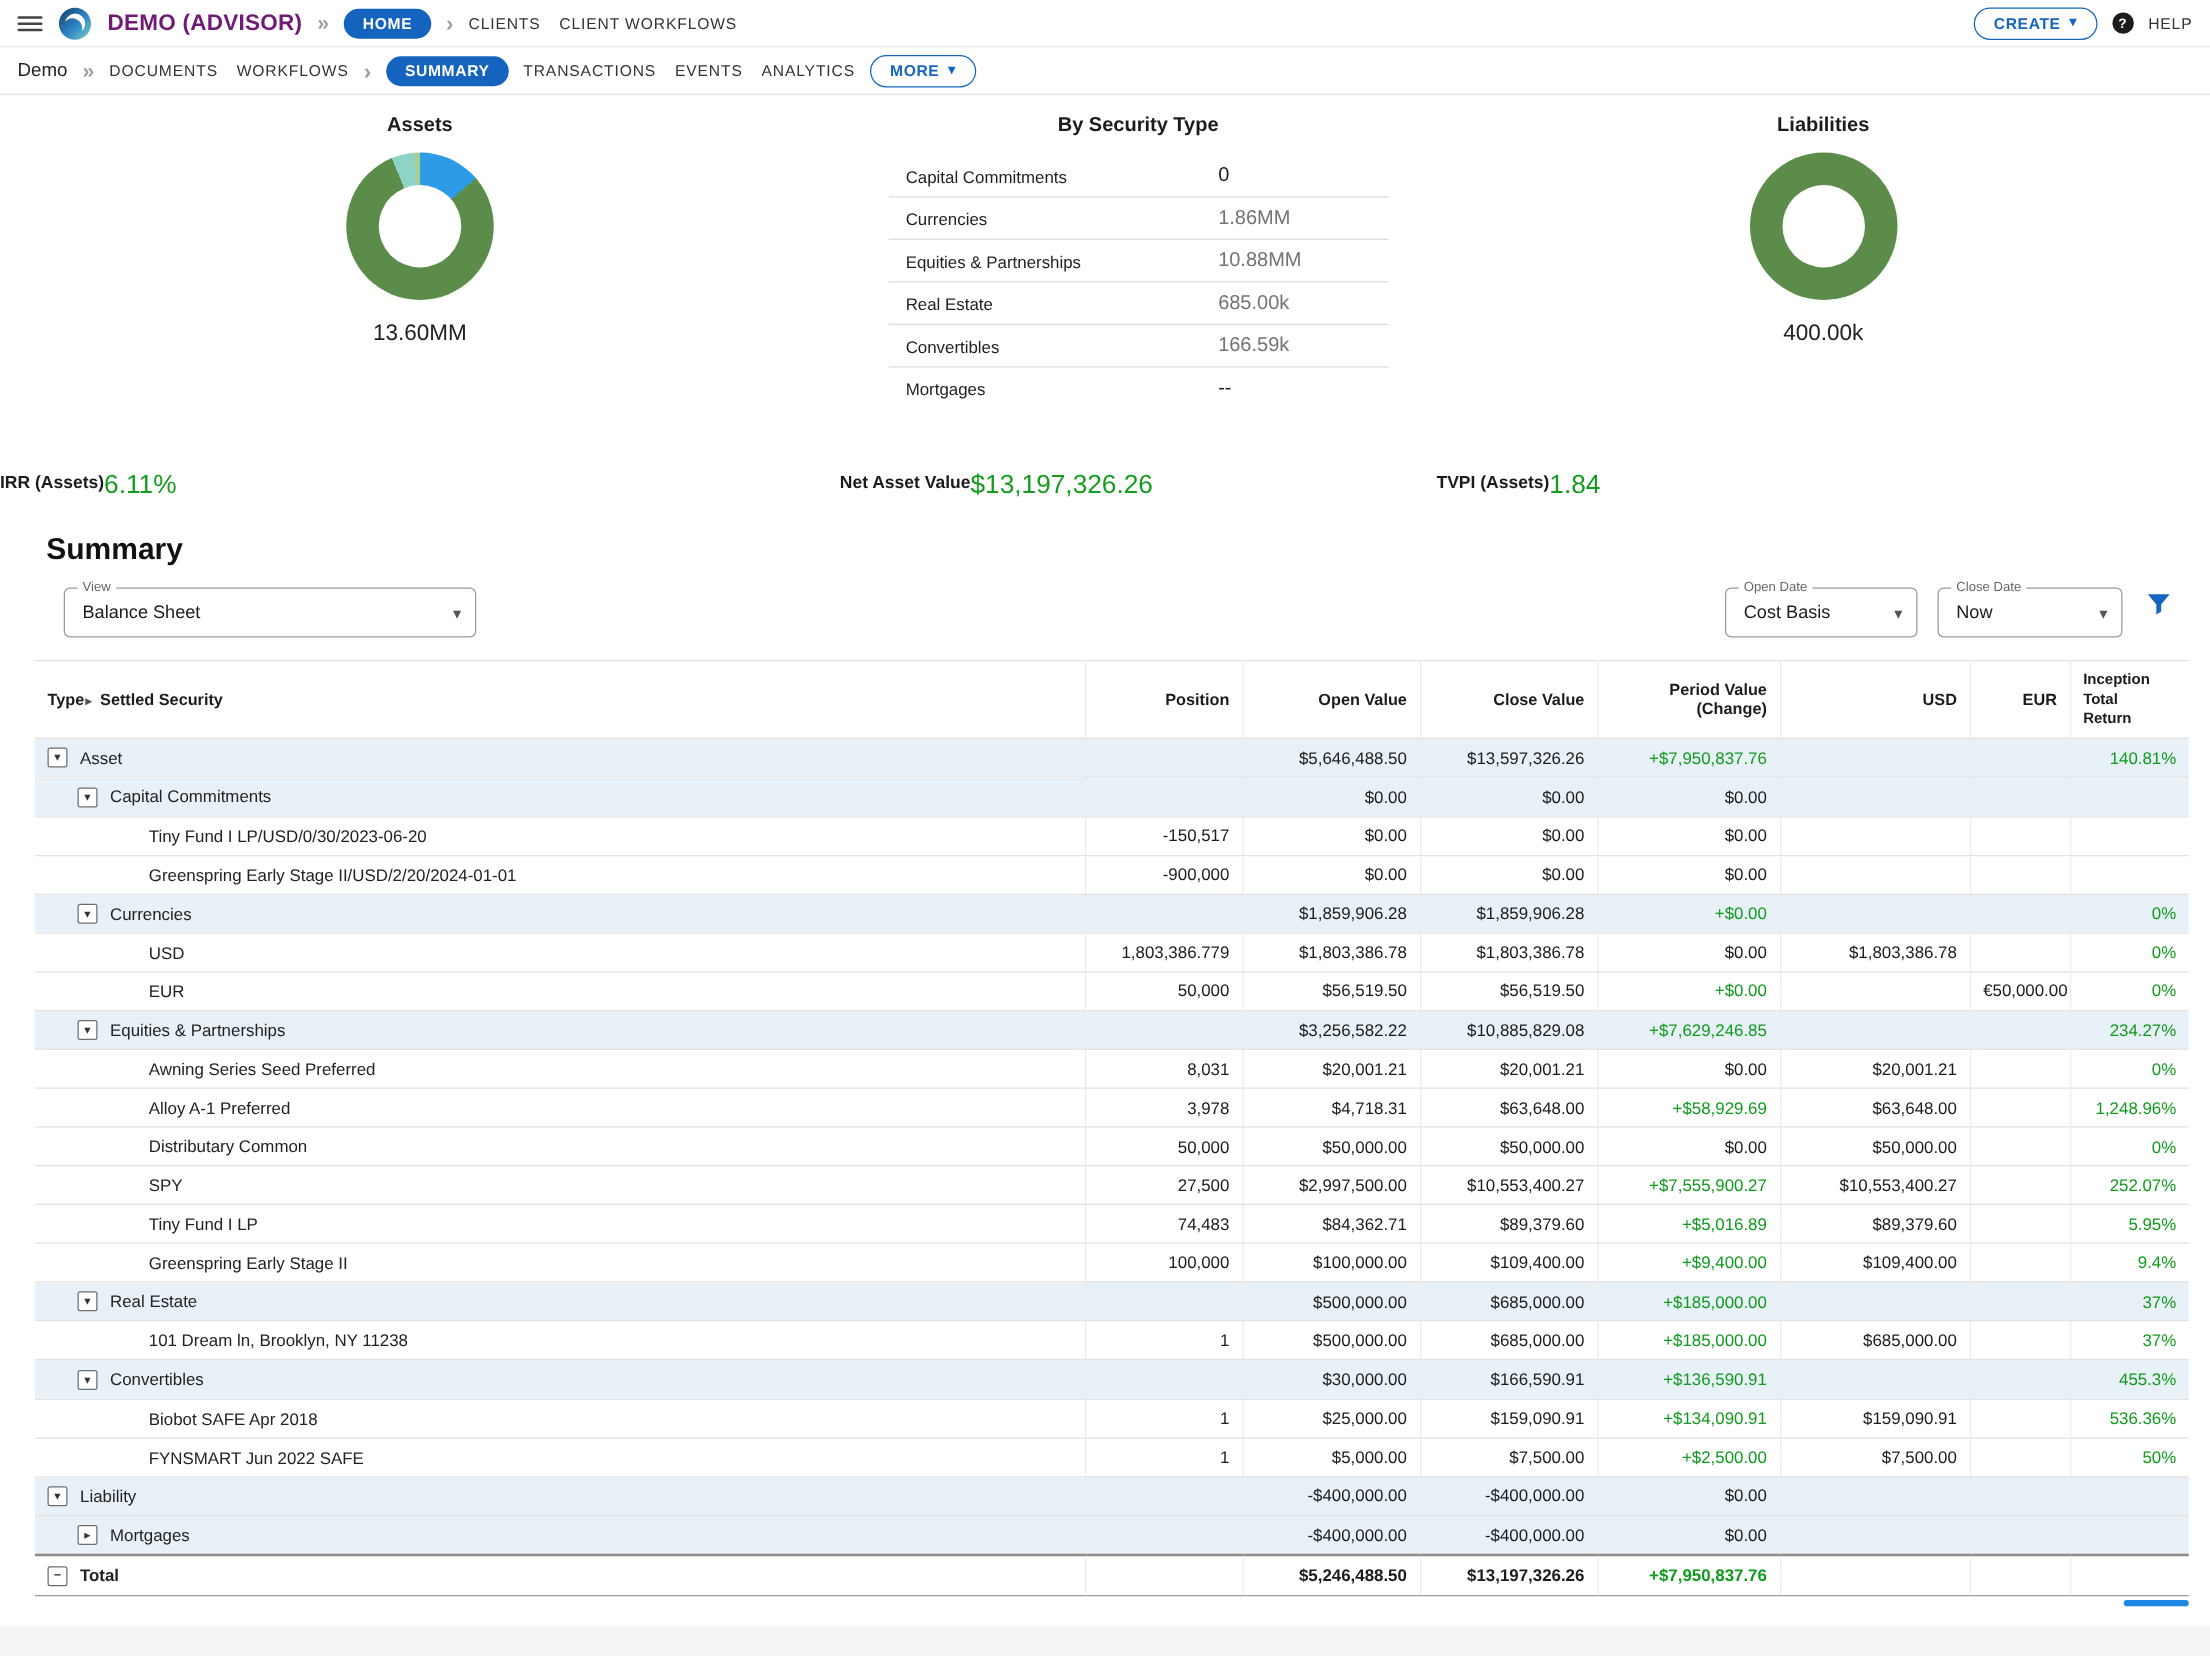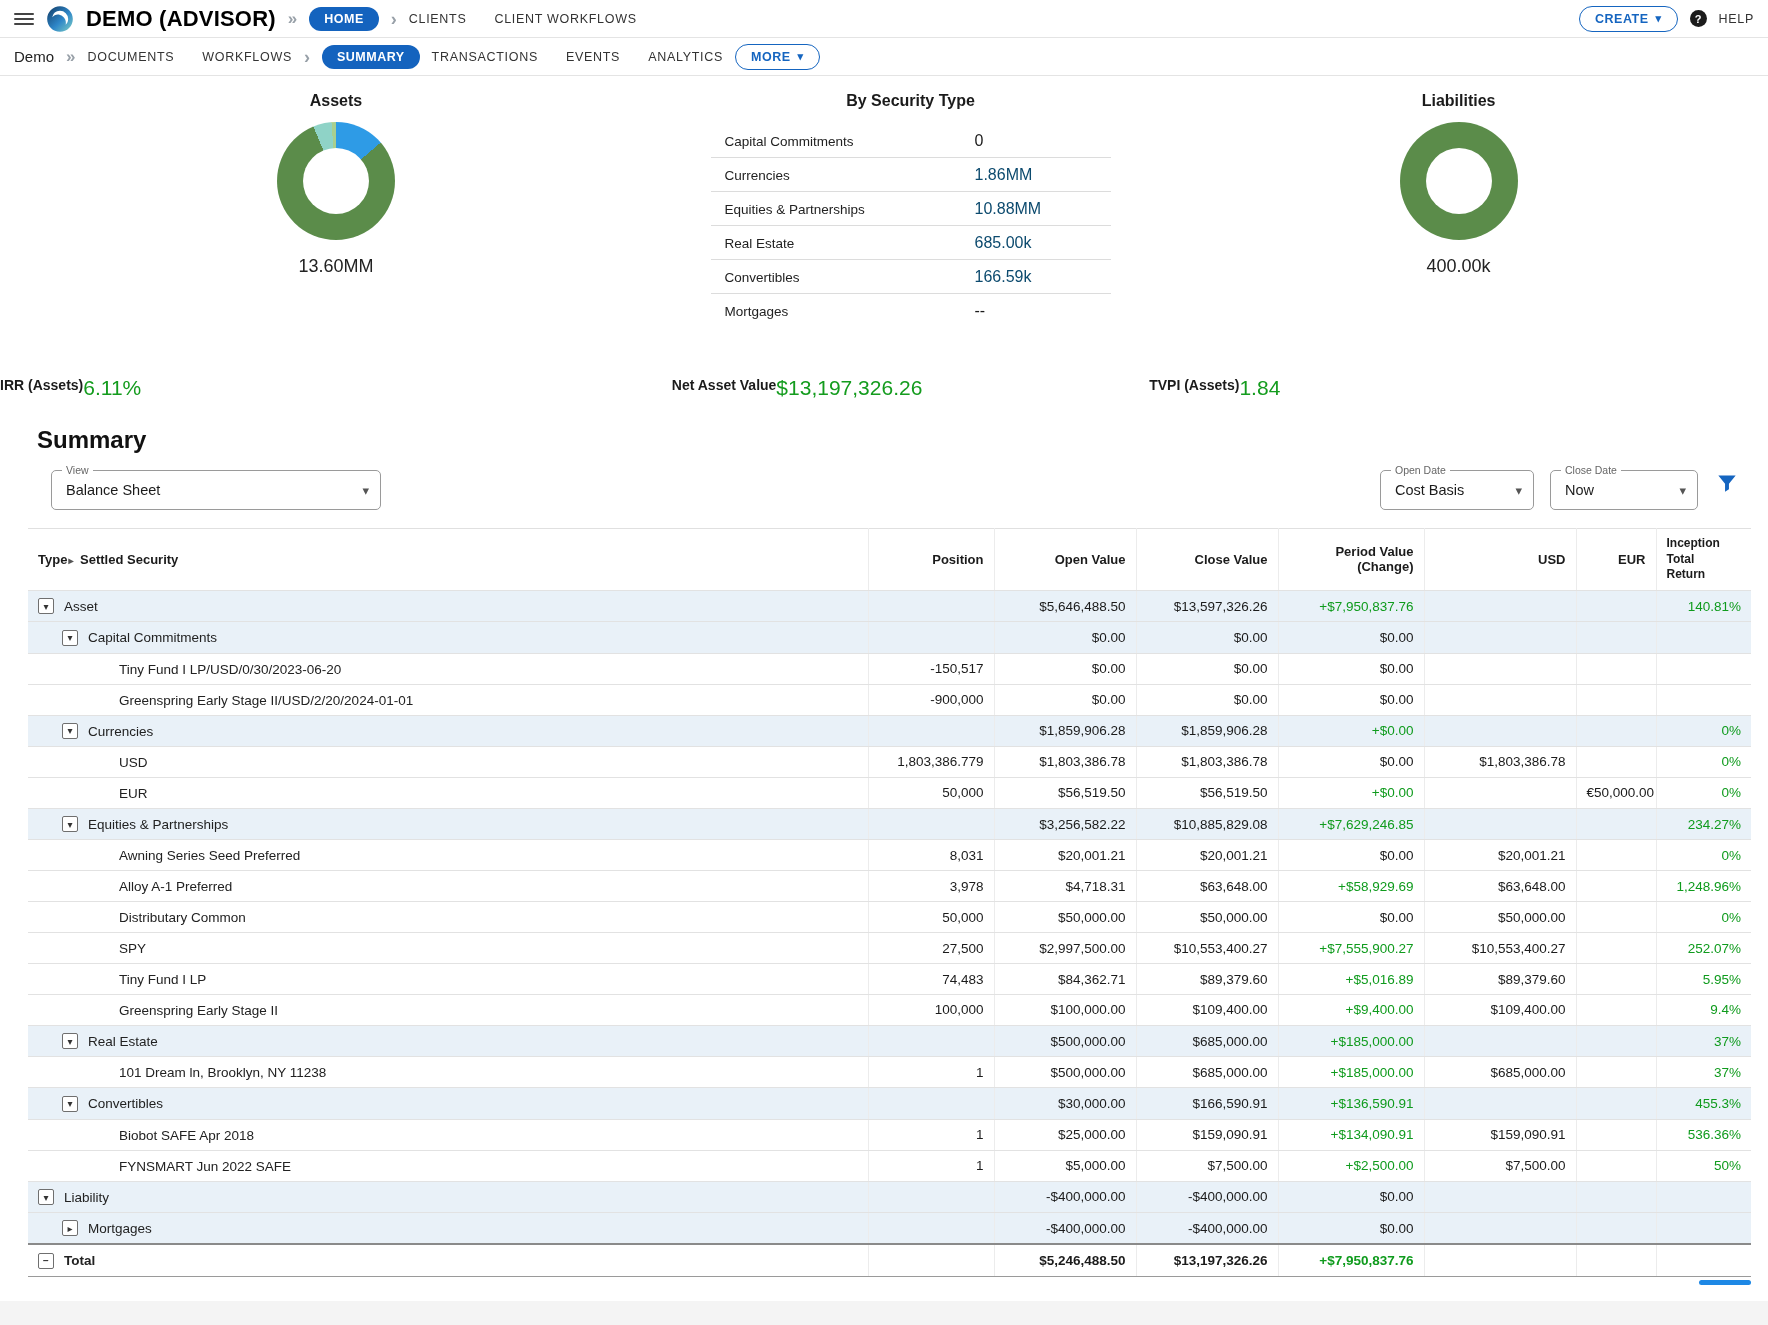--- a/index.html
+++ b/index.html
@@ -7,48 +7,48 @@
   body { width:1768px; min-height:1325px; margin:0 auto; }
 
   
   .topnav, .subnav {
     display:flex; align-items:center; height:38px; padding:0 14px;
     border-bottom:1px solid #e4e4e4; background:#fff; gap:12px;
   }
   .hamburger { display:inline-flex; flex-direction:column; gap:3px; width:20px; cursor:pointer; }
   .hamburger i { display:block; height:2px; background:#444; border-radius:1px; }
   .logo svg { display:block; }
-  .brand { color:#000000; font-weight:bold; font-size:22px; letter-spacing:.2px; white-space:nowrap; }
+  .brand { color:#701a75; font-weight:bold; font-size:18px; letter-spacing:.2px; white-space:nowrap; }
   .chev2 { color:#98a0a8; font-size:17px; font-weight:bold; }
   .chev  { color:#98a0a8; font-size:18px; font-weight:bold; line-height:1; }
   .pill { display:inline-flex; align-items:center; gap:7px; padding:5px 15px; border-radius:16px;
           font-size:12.5px; font-weight:bold; letter-spacing:.5px; cursor:pointer; white-space:nowrap; }
   .pill.solid { background:#1463be; color:#fff; }
   .pill.outline { border:1.5px solid #1565c0; color:#1565c0; background:#fff; }
   .caret { font-size:11px; line-height:1; }
   .navitem { font-size:12.5px; letter-spacing:.7px; color:#333; cursor:pointer; white-space:nowrap; }
-  .navgap { display:inline-flex; gap:28px; align-items:center; }
+  .navgap { display:inline-flex; gap:15px; align-items:center; }
   .nav-right { margin-left:auto; display:inline-flex; align-items:center; gap:12px; }
   .help-circle { width:17px; height:17px; border-radius:50%; background:#1c1c1c; color:#fff;
                  font-size:11px; font-weight:bold; display:inline-flex; align-items:center; justify-content:center; cursor:pointer; }
   .subnav .context { font-size:15px; color:#222; }
 
   
   .dash-grid { display:grid; grid-template-columns:38% 27% 35%; padding-top:16px; }
   .dash-col { display:flex; flex-direction:column; align-items:center; }
   .dash-title { font-size:16px; font-weight:bold; color:#1b1b1b; margin-bottom:12px; }
   .donut { width:118px; height:118px; border-radius:50%; position:relative; }
   .donut .hole { position:absolute; inset:26px; background:#fff; border-radius:50%; }
   .dash-total { margin-top:16px; font-size:18px; color:#222; }
   .st-table { width:400px; margin-top:2px; }
   .st-row { display:flex; align-items:center; padding:8px 0 7px 14px; border-bottom:1px solid #dcdcdc; }
   .st-row:last-child { border-bottom:none; }
   .st-label { width:250px; font-size:13.5px; color:#222; }
   .st-value { font-size:16px; color:#1b1b1b; }
-  .st-value.green { color:#0c4a6e; }
+  .st-value.green { color:#737373; }
   .metrics { margin-top:26px; padding-bottom:6px; }
   .metric { display:flex; flex-direction:row; align-items:center; }
   .metric-label { font-size:14px; font-weight:bold; color:#1b1b1b; }
   .metric-value { margin-top:7px; font-size:21px; color:#149c1e; }
 
   
   .summary-title { font-size:24px; font-weight:bold; margin:20px 0 16px 37px; color:#111; }
   .controls { display:flex; padding:0 28px 0 51px; }
   .controls .spacer { flex:1; }
   .select { position:relative; height:40px; border:1px solid #9a9a9a; border-radius:5px;

